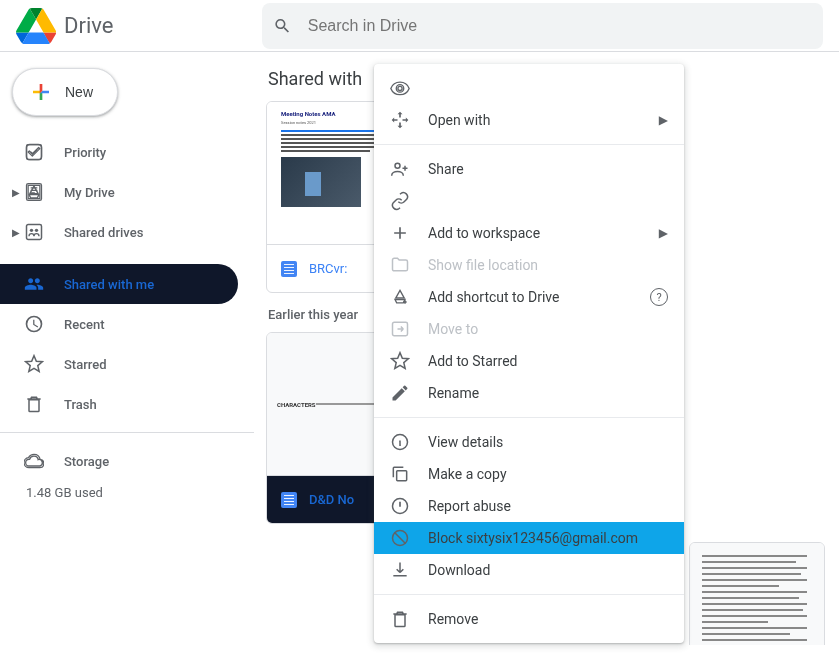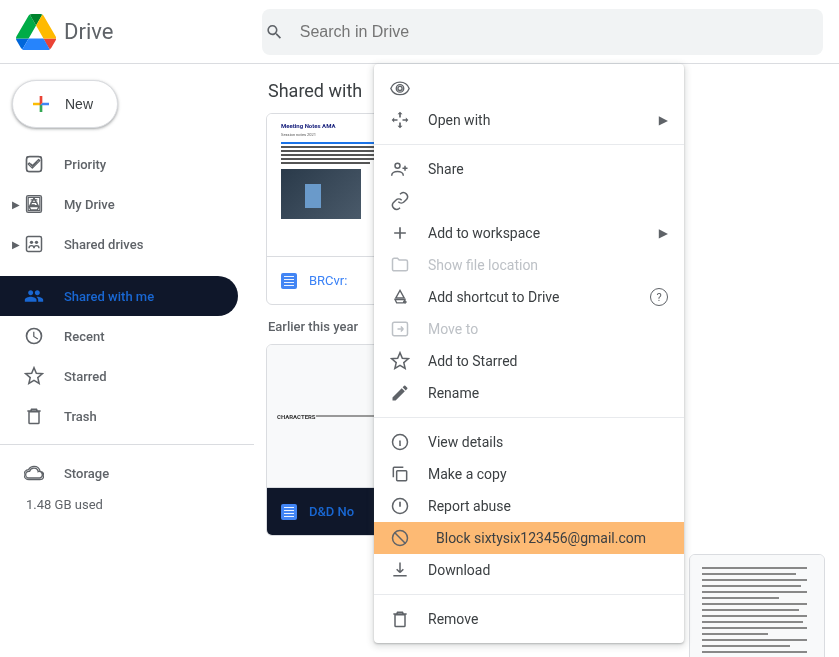--- a/index.html
+++ b/index.html
@@ -1,22 +1,22 @@
 <!DOCTYPE html>
 <html><head>
 <meta charset="utf-8">
 <style>
   * { box-sizing: border-box; margin: 0; padding: 0; }
   body { font-family: 'Google Sans', Roboto, Arial, sans-serif; font-size: 14px; color: #3c4043; background: #fff; width: 839px; height: 657px; overflow: hidden; position: relative; }
   
-  .header { display: flex; align-items: center; height: 64px; padding: 0 16px; border-bottom: 1px solid #dadce0; }
+  .header { display: flex; align-items: center; height: 52px; padding: 0 16px; border-bottom: 1px solid #dadce0; }
   .logo-area { display: flex; align-items: center; width: 238px; }
   .drive-logo { width: 40px; height: 36px; }
   .app-name { font-size: 22px; color: #5f6368; margin-left: 8px; }
-  .search-bar { flex: 1; background: #f1f3f4; border-radius: 8px; height: 46px; display: flex; align-items: center; padding: 0 3px; margin-left: 8px; }
+  .search-bar { flex: 1; background: #f1f3f4; border-radius: 8px; height: 46px; display: flex; align-items: center; padding: 0 11px; margin-left: 8px; }
   .search-bar input { border: none; background: transparent; font-size: 16px; color: #5f6368; outline: none; margin-left: 16px; width: 100%; }
   
   .body { display: flex; height: calc(100% - 64px); }
   .sidebar { width: 254px; padding-top: 12px; }
   .new-btn { display: inline-flex; align-items: center; background: #fff; border: 1px solid #dadce0; border-radius: 24px; height: 48px; padding: 0 24px 0 16px; margin: 4px 0 16px 12px; box-shadow: 0 1px 2px rgba(60,64,67,.3), 0 1px 3px 1px rgba(60,64,67,.15); cursor: pointer; }
   .new-btn span.lbl { font-size: 14px; font-weight: 500; margin-left: 12px; color: #3c4043; }
   .nav-item { display: flex; align-items: center; height: 40px; padding-left: 24px; border-radius: 0 20px 20px 0; margin-right: 16px; cursor: pointer; color: #5f6368; }
   .nav-item .caret { width: 12px; margin-left: -12px; font-size: 10px; }
   .nav-item .ico { width: 20px; height: 20px; display: flex; align-items: center; justify-content: center; }
   .nav-item .lbl { margin-left: 20px; font-size: 13px; font-weight: 500; }
@@ -44,21 +44,21 @@
   .tile-footer { display: flex; align-items: center; height: 48px; padding: 0 14px; border-top: 1px solid #dadce0; }
   .tile.selected .tile-footer { background: #0f172a; }
   .tile.selected .tile-name { color: #1967d2; font-weight: 500; }
   .tile-name { font-size: 13px; color: #3b82f6; margin-left: 12px; white-space: nowrap; overflow: hidden; text-overflow: ellipsis; }
   .doc-icon { width: 16px; height: 16px; background: #4285f4; border-radius: 2px; position: relative; flex-shrink:0;}
   .doc-icon::after { content:''; position:absolute; left:3px; top:3px; right:3px; bottom:3px; background: linear-gradient(#fff 1px, transparent 1px) 0 0/100% 3px; opacity:.9;}
   
   .context-menu { position: absolute; left: 374px; top: 64px; width: 310px; background: #fff; border-radius: 4px; box-shadow: 0 2px 6px 2px rgba(60,64,67,.15), 0 1px 2px rgba(60,64,67,.3); padding: 8px 0; z-index: 100; }
   .menu-item { display: flex; align-items: center; height: 32px; padding: 0 16px; cursor: pointer; color: #3c4043; }
   .menu-item.disabled { color: #bdc1c6; cursor: default; }
-  .menu-item.hover { background: #fdba74; gap: 8px; }
+  .menu-item.hover { background: #0ea5e9; }
   .menu-item .mi-ico { width: 20px; height: 20px; display:flex; align-items:center; justify-content:center; }
   .menu-item .mi-ico svg { fill: #5f6368; }
   .menu-item.disabled .mi-ico svg { fill: #bdc1c6; }
   .menu-item .mi-lbl { margin-left: 18px; font-size: 14px; flex: 1; }
   .menu-item .mi-arrow { font-size: 12px; color: #5f6368; }
   .menu-item .mi-help { width:18px; height:18px; border:1.5px solid #5f6368; border-radius:50%; display:flex; align-items:center; justify-content:center; font-size:11px; color:#5f6368;}
   .menu-div { border-top: 1px solid #e8eaed; margin: 8px 0; }
   
   svg { fill: #5f6368; }
 </style>

